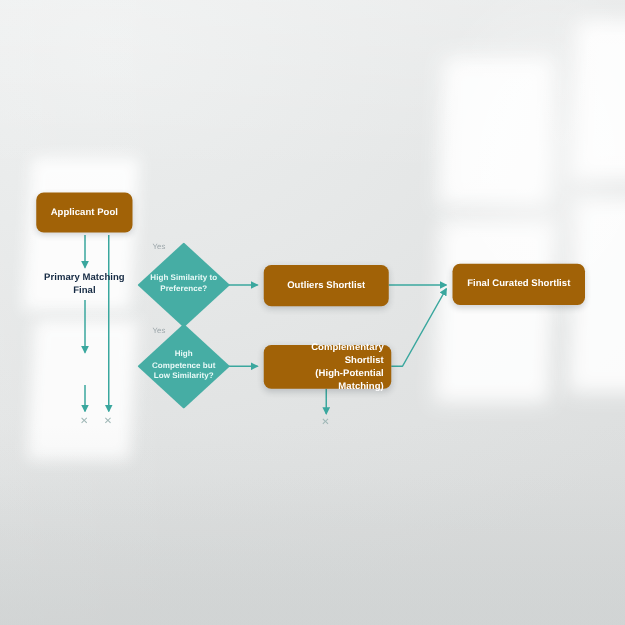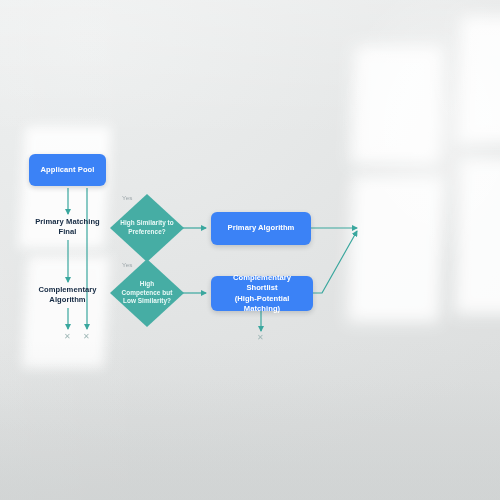--- a/index.html
+++ b/index.html
@@ -114,21 +114,21 @@
   }
   .node {
     position: absolute;
     box-sizing: border-box;
     display: flex;
     align-items: center;
     justify-content: center;
     text-align: center;
   }
   .node-box {
-    background: #3b82f6;
+    background: #a16207;
     border-radius: 6px;
     color: #ffffff;
     box-shadow: 0 2px 5px rgba(40,50,60,0.20);
     padding: 0 6px;
   }
   .node-box .lbl {
     font-size: 7.6px;
     font-weight: 700;
     line-height: 1.32;
     letter-spacing: 0.05px;
@@ -225,24 +225,20 @@
 
     <div class="node node-box" style="left:29px; top:154px; width:77px; height:32px;">
       <span class="lbl">Applicant Pool</span>
     </div>
 
     <div class="node node-plain" style="left:20px; top:214px; width:95px; height:26px; flex-direction:column;">
       <span class="lbl">Primary Matching</span>
       <span class="lbl">Final</span>
     </div>
 
-    <div class="node node-plain" style="left:20px; top:282px; width:95px; height:26px; flex-direction:column;">
-      <span class="lbl">Complementary</span>
-      <span class="lbl">Algorithm</span>
-    </div>
 
     <span class="xmark" style="left:64px; top:333px;">✕</span>
     <span class="xmark" style="left:83px; top:333px;">✕</span>
 
     <div class="diamond" style="left:110px; top:194px; width:74px; height:68px;">
       <div class="dshape"></div>
       <div class="lbl" style="text-align:center;">
         <div>High Similarity to</div>
         <div>Preference?</div>
       </div>
@@ -254,25 +250,28 @@
         <div>High</div>
         <div>Competence but</div>
         <div>Low Similarity?</div>
       </div>
     </div>
 
     <span class="edge-label" style="left:122px; top:194px;">Yes</span>
     <span class="edge-label" style="left:122px; top:261px;">Yes</span>
 
     <div class="node node-box" style="left:211px; top:212px; width:100px; height:33px;">
-      <span class="lbl">Primary Algorithm</span>
-    </div>
-
-    <div class="node node-box" style="left:211px; top:276px; width:102px; height:35px; flex-direction:column;">
+      <span class="lbl">Outliers Shortlist</span>
+    </div>
+
+    <div class="node node-box" style="left:211px; top:276px; width:102px; height:35px; flex-direction:column;text-align:right;">
       <span class="lbl">Complementary Shortlist</span>
       <span class="lbl">(High-Potential Matching)</span>
     </div>
 
     <span class="xmark" style="left:257px; top:334px;">✕</span>
 
+    <div class="node node-box" style="left:362px; top:211px; width:106px; height:33px;">
+      <span class="lbl">Final Curated Shortlist</span>
+    </div>
 
   </div>
 </div>
 
 </body></html>

